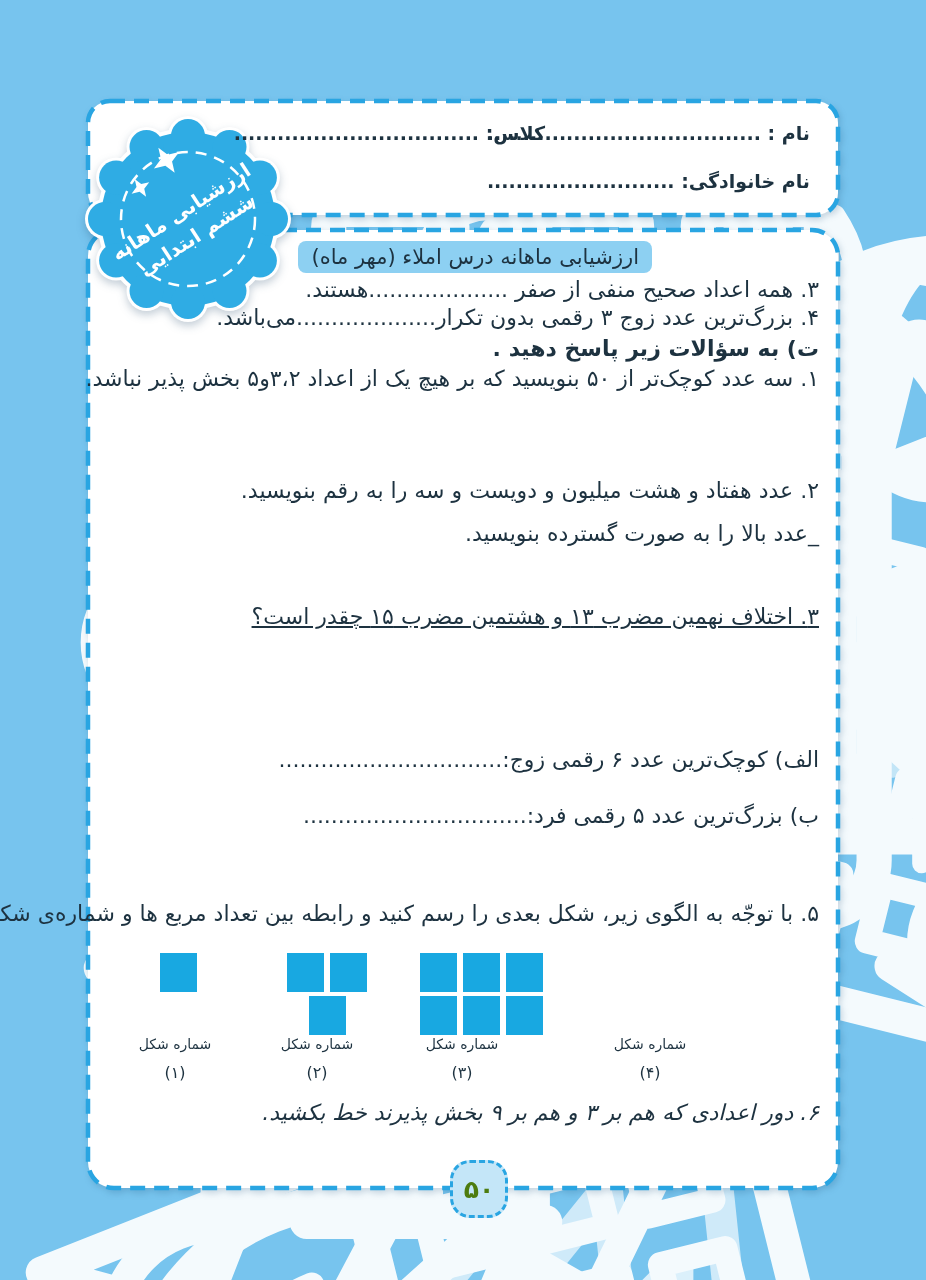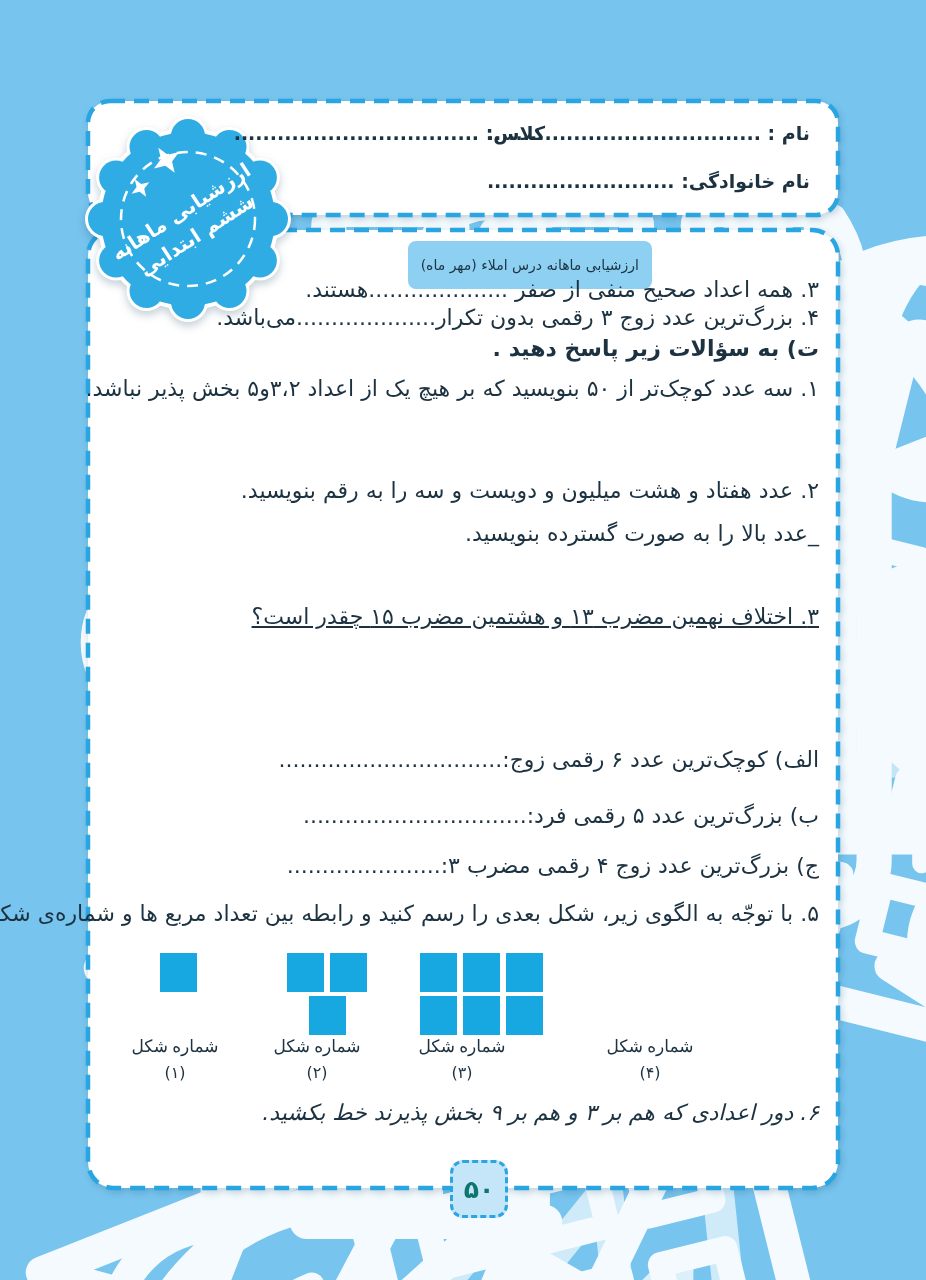--- a/index.html
+++ b/index.html
@@ -6,32 +6,32 @@
   .page{position:relative;width:926px;height:1280px;overflow:hidden;
         background:#77C4EE;font-family:"DejaVu Sans",sans-serif;color:#1d3240;}
   svg{display:block;}
   .layer{position:absolute;left:0;top:0;pointer-events:none;}
   .doodles{stroke:#ffffff;fill:none;stroke-width:4;stroke-linecap:round;stroke-linejoin:round;opacity:.92;}
   .chrome{filter:drop-shadow(2px 3px 3px rgba(20,70,110,.20));}
   .card{fill:#ffffff;stroke:#29A5E2;stroke-width:4.5;stroke-dasharray:15 9;}
   .stamp-wrap{position:absolute;left:75px;top:103px;filter:drop-shadow(0 4px 4px rgba(20,60,95,.25));}
   .hf{position:absolute;direction:rtl;white-space:nowrap;font-weight:bold;font-size:19px;}
   .pill{position:absolute;top:241px;right:274px;background:#8DD0F2;border-radius:8px;
-        padding:16px 13px;font-size:14px;direction:rtl;white-space:nowrap;}
+        padding:4px 13px;font-size:21px;direction:rtl;white-space:nowrap;}
   .line{position:absolute;right:107px;direction:rtl;white-space:nowrap;font-size:22px;}
   .bold{font-weight:bold;}
   .fig{position:absolute;top:953px;}
   .row{display:flex;gap:6px;margin-bottom:4px;}
   .c1{justify-content:center;}
   .sq{width:37px;height:39px;background:#18A8E1;}
-  .shlab{position:absolute;top:1036px;width:140px;text-align:center;font-size:17px;direction:rtl;white-space:nowrap;font-family:Liberation Serif, serif;}
+  .shlab{position:absolute;top:1036px;width:140px;text-align:center;font-size:14px;direction:rtl;white-space:nowrap;}
   .shnum{position:absolute;top:1063px;width:140px;text-align:center;font-size:16px;direction:rtl;}
   .pagenum{position:absolute;left:450px;top:1160px;width:52px;height:52px;background:#C4E6F8;
-           border:3.5px dashed #29A5E2;border-radius:13px;display:flex;align-items:center;
-           justify-content:center;font-size:25px;font-weight:bold;color:#0f766e;}
+           border:3.5px dashed #29A5E2;border-radius:20px;display:flex;align-items:center;
+           justify-content:center;font-size:25px;font-weight:bold;color:#4d7c0f;}
   .stamp-text{fill:#ffffff;font-weight:bold;font-size:20px;text-anchor:middle;direction:rtl;}
 </style>
 </head>
 <body>
 
 <div class="page">
 
   <svg class="layer doodles" width="926" height="1280">
     <defs>
       <symbol id="d-microscope" viewBox="0 0 100 100">
@@ -313,27 +313,26 @@
 
   <div class="hf" style="top:122px;right:116px;">نام : ......................................</div>
   <div class="hf" style="top:122px;right:381px;">کلاس: ..................................</div>
   <div class="hf" style="top:170px;right:116px;">نام خانوادگی: ..........................</div>
 
   <div class="pill">ارزشیابی ماهانه درس املاء (مهر ماه)</div>
 
   <div class="line" style="top:277px;">۳. همه اعداد صحیح منفی از صفر ....................هستند.</div>
   <div class="line" style="top:305px;">۴. بزرگ‌ترین عدد زوج ۳ رقمی بدون تکرار....................می‌باشد.</div>
   <div class="line bold" style="top:336px;">ت) به سؤالات زیر پاسخ دهید .</div>
-  <div class="line" style="top:376px;margin-left:26px;">۱. سه عدد کوچک‌تر از ۵۰ بنویسید که بر هیچ یک از اعداد ۳،۲و۵ بخش پذیر نباشد.</div>
+  <div class="line" style="top:366px;margin-left:26px;">۱. سه عدد کوچک‌تر از ۵۰ بنویسید که بر هیچ یک از اعداد ۳،۲و۵ بخش پذیر نباشد.</div>
   <div class="line" style="top:478px;">۲. عدد هفتاد و هشت میلیون و دویست و سه را به رقم بنویسید.</div>
   <div class="line" style="top:521px;">_عدد بالا را به صورت گسترده بنویسید.</div>
   <div class="line" style="top:604px;text-decoration:underline;">۳. اختلاف نهمین مضرب ۱۳ و هشتمین مضرب ۱۵ چقدر است؟</div>
   <div class="line" style="top:747px;margin-left:20px;">الف) کوچک‌ترین عدد ۶ رقمی زوج:................................</div>
   <div class="line" style="top:803px;">ب) بزرگ‌ترین عدد ۵ رقمی فرد:................................</div>
-  <div class="line" style="top:853px;">ج) بزرگ‌ترین عدد زوج ۴ رقمی مضرب ۳:......................</div>
   <div class="line" style="top:901px;">۵. با توجّه به الگوی زیر، شکل بعدی را رسم کنید و رابطه بین تعداد مربع ها و شماره‌ی شکل را بنویسید.</div>
 
   <div class="fig" style="left:160px;">
     <div class="row">
         <div class="sq"></div>
       </div>
   </div>
   <div class="fig" style="left:287px;">
     <div class="row">
       <div class="sq"></div>

